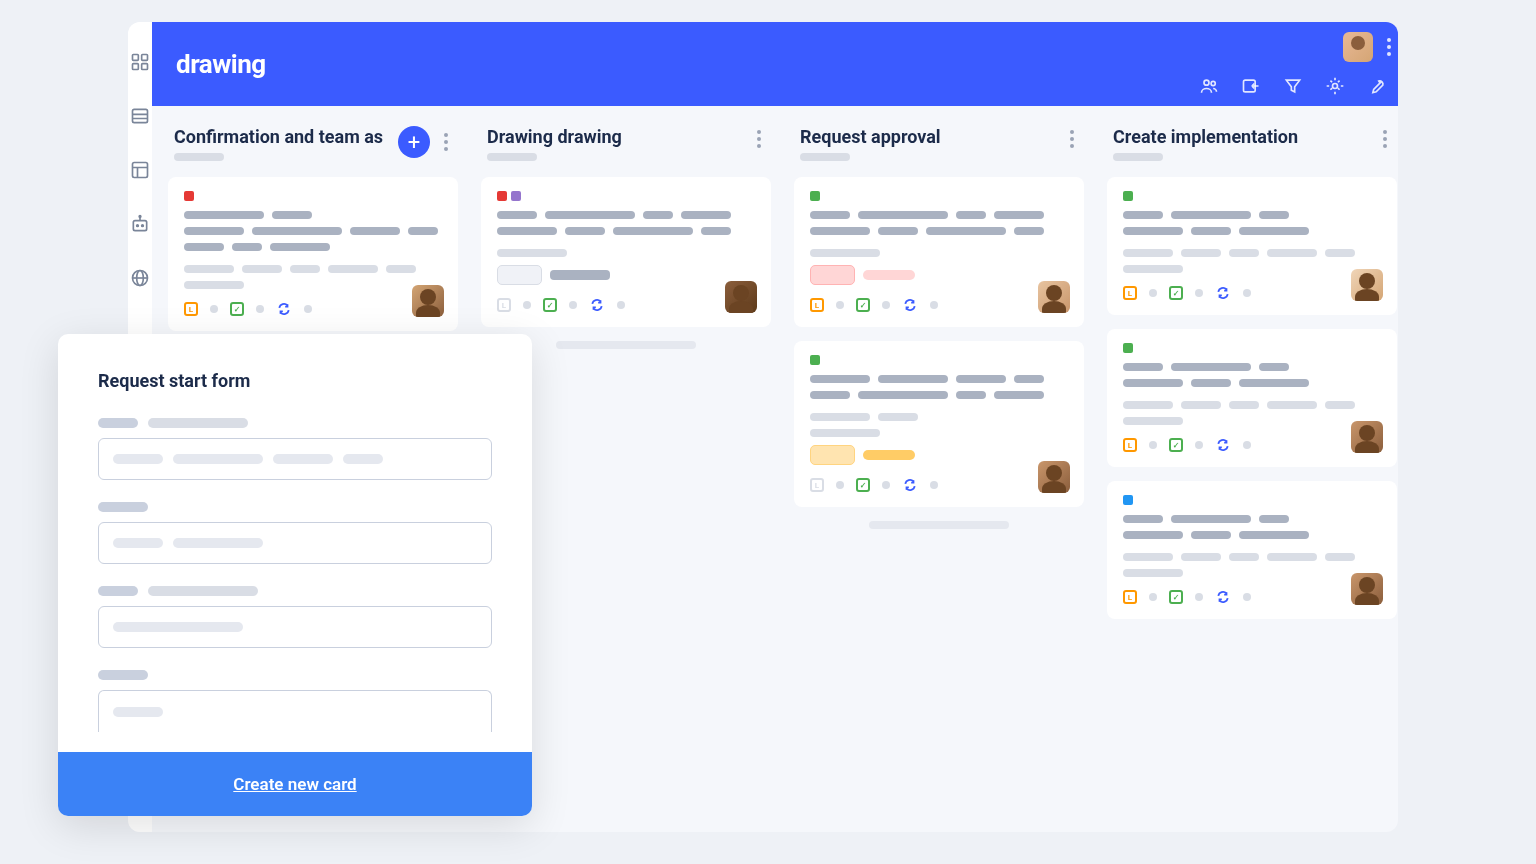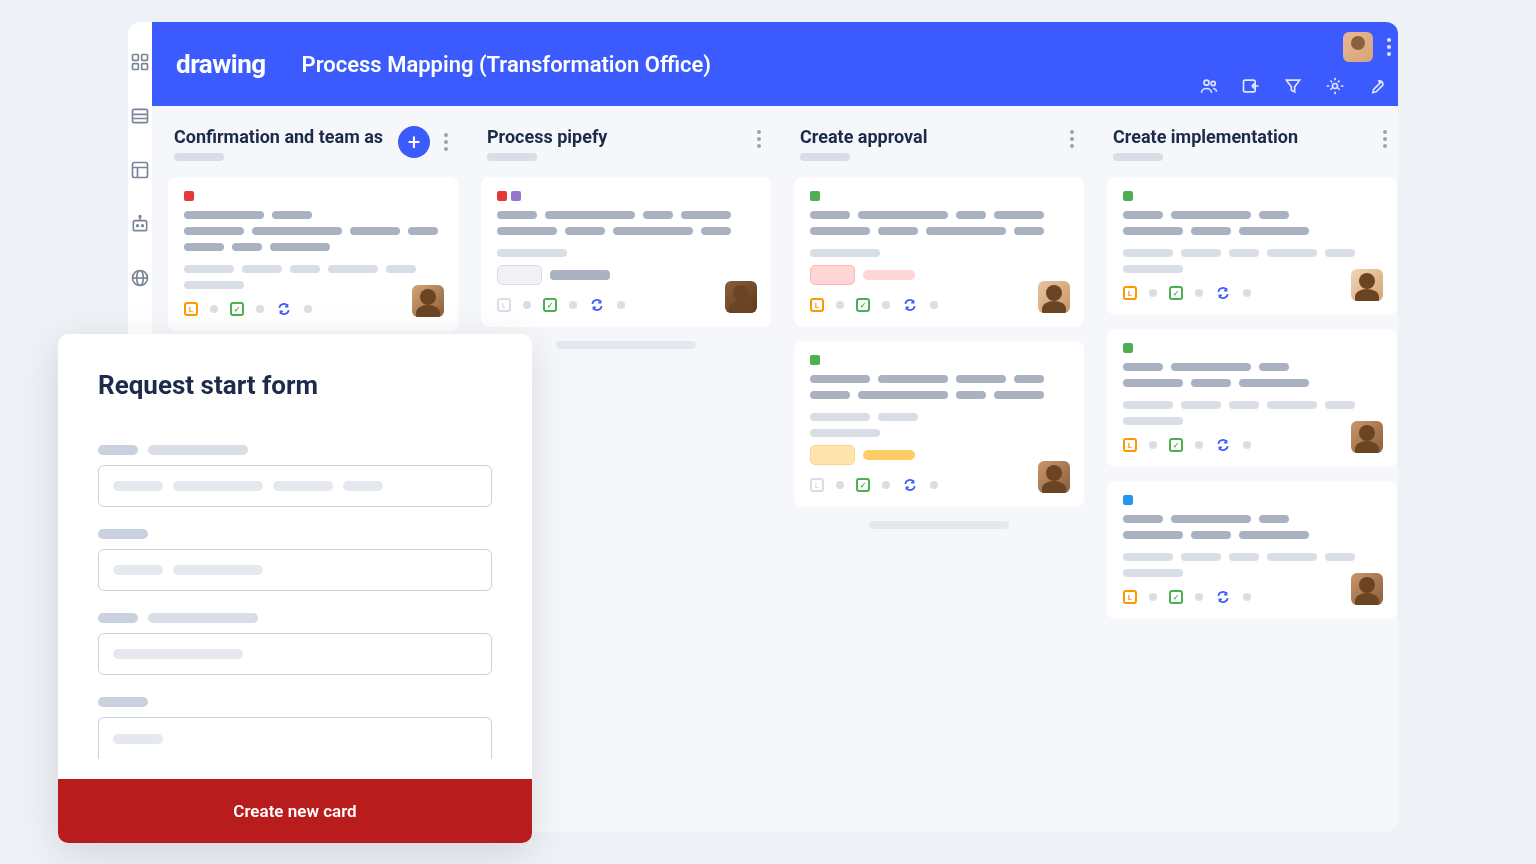--- a/index.html
+++ b/index.html
@@ -65,27 +65,27 @@
 .card-avatar.a2 { background: linear-gradient(135deg,#8b5e3c,#5d3a1a); }
 .card-avatar.a3 { background: linear-gradient(135deg,#e8c4a0,#c9966b); }
 .card-avatar.a4 { background: linear-gradient(135deg,#f0d5b8,#d4a574); }
 .card-avatar.a5 { background: linear-gradient(135deg,#c9966b,#8b5e3c); }
 
 .placeholder-bar { width: 140px; height: 8px; background: #e5e8ef; border-radius: 4px; margin: 6px auto; }
 
 
 .modal { position: absolute; left: 58px; top: 334px; width: 474px; background: #fff; border-radius: 10px; box-shadow: 0 10px 40px rgba(0,0,0,0.12); overflow: hidden; }
 .modal-body { padding: 36px 40px 12px; }
-.modal-title { font-size: 26px; font-weight: 700; color: #1c2b4a; margin-bottom: 45px; }
+.modal-title { font-size: 18px; font-weight: 700; color: #1c2b4a; margin-bottom: 27px; }
 .form-group { margin-bottom: 22px; }
 .form-label-row { display: flex; gap: 10px; margin-bottom: 10px; }
 .form-skel { height: 10px; background: #d9dde5; border-radius: 5px; }
 .form-input { border: 1px solid #c9d0de; border-radius: 6px; height: 42px; padding: 0 14px; display: flex; align-items: center; gap: 10px; }
 .input-skel { height: 10px; background: #e5e8ef; border-radius: 5px; }
-.modal-footer { background: #b91c1c; color: #fff; text-align: center; padding: 22px; font-weight: 600; font-size: 17px; cursor: pointer; }
+.modal-footer { background: #3b82f6; color: #fff; text-align: center; padding: 22px; font-weight: 600; font-size: 17px; cursor: pointer; text-decoration: underline; }
 </style>
 </head>
 <body>
 
 <div class="app">
 
   <div class="sidebar">
     <div class="sidebar-icon">
       <svg viewBox="0 0 24 24" fill="none" stroke="currentColor" stroke-width="2">
           <rect x="3" y="3" width="7" height="7" rx="1"></rect>
@@ -122,21 +122,20 @@
           <circle cx="12" cy="12" r="9"></circle>
           <ellipse cx="12" cy="12" rx="4" ry="9"></ellipse>
           <line x1="3" y1="12" x2="21" y2="12"></line>
         </svg>
     </div>
   </div>
 
   <div class="main">
     <div class="header">
       <div class="logo">drawing</div>
-      <div class="header-title">Process Mapping (Transformation Office)</div>
       <div class="header-actions">
         <div class="header-top-row">
           <div class="avatar-small"></div>
           <div class="dots-vertical">
               <span></span>
               <span></span>
               <span></span>
             </div>
         </div>
         <div class="header-bottom-row">
@@ -234,21 +233,21 @@
               </div>
               <div class="mini-dot"></div>
           </div>
           <div class="card-avatar"></div>
         </div>
       </div>
 
       <div class="column">
         <div class="column-header">
           <div class="column-header-left">
-            <div class="column-title">Process pipefy</div>
+            <div class="column-title">Drawing drawing</div>
             <div class="column-sub"></div>
           </div>
           <div class="column-header-right">
             <div class="col-dots">
                 <span></span>
                 <span></span>
                 <span></span>
               </div>
           </div>
         </div>
@@ -291,21 +290,21 @@
               <div class="mini-dot"></div>
           </div>
           <div class="card-avatar a2"></div>
         </div>
         <div class="placeholder-bar"></div>
       </div>
 
       <div class="column">
         <div class="column-header">
           <div class="column-header-left">
-            <div class="column-title">Create approval</div>
+            <div class="column-title">Request approval</div>
             <div class="column-sub"></div>
           </div>
           <div class="column-header-right">
             <div class="col-dots">
                 <span></span>
                 <span></span>
                 <span></span>
               </div>
           </div>
         </div>

